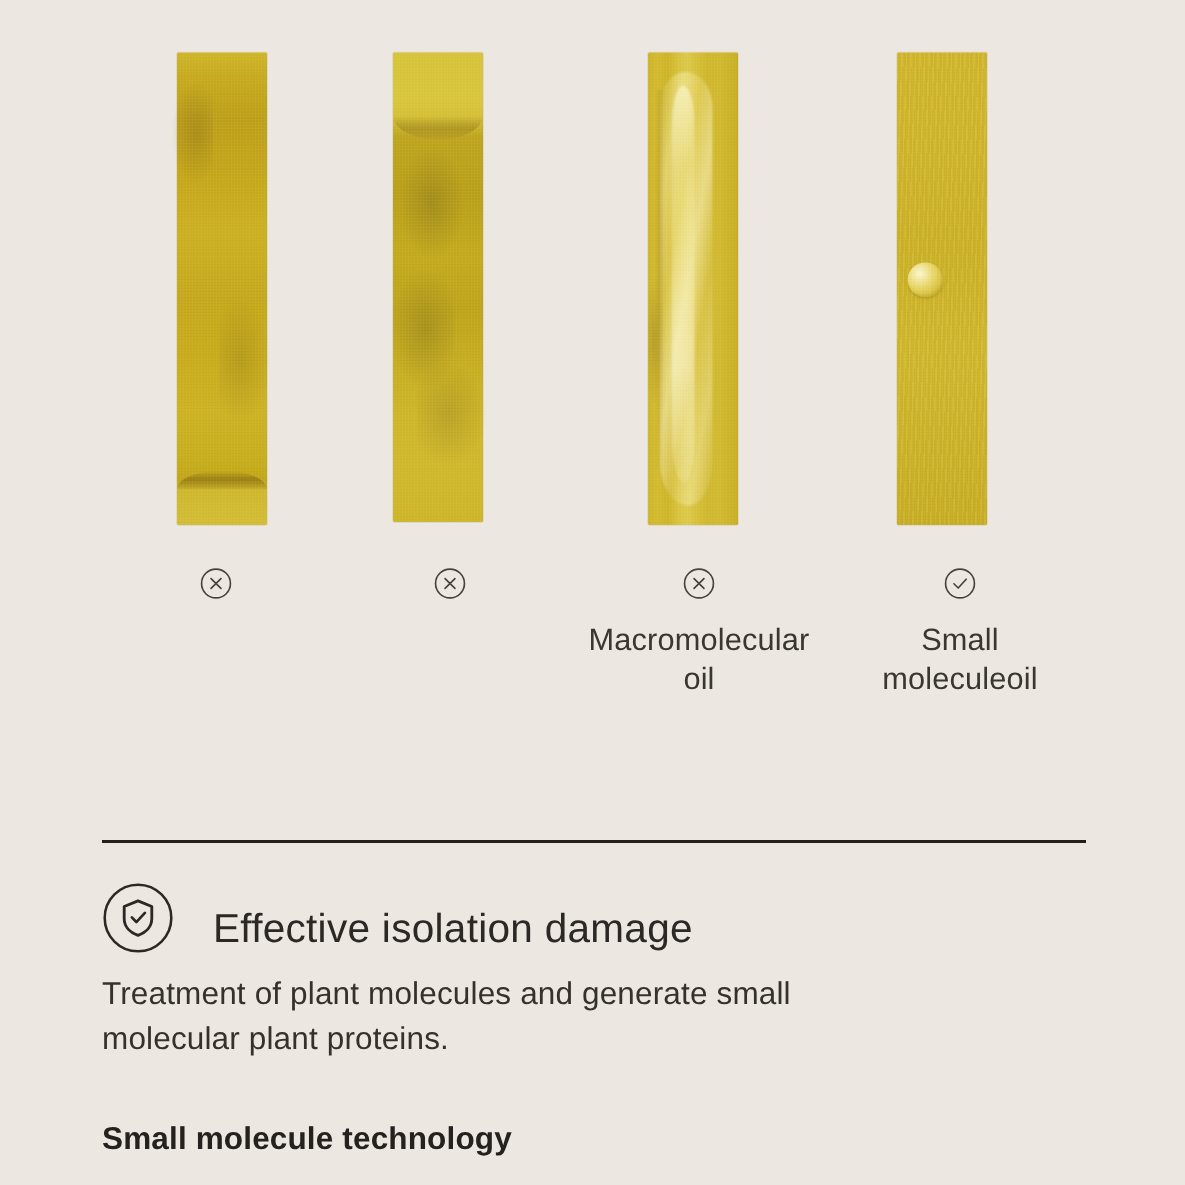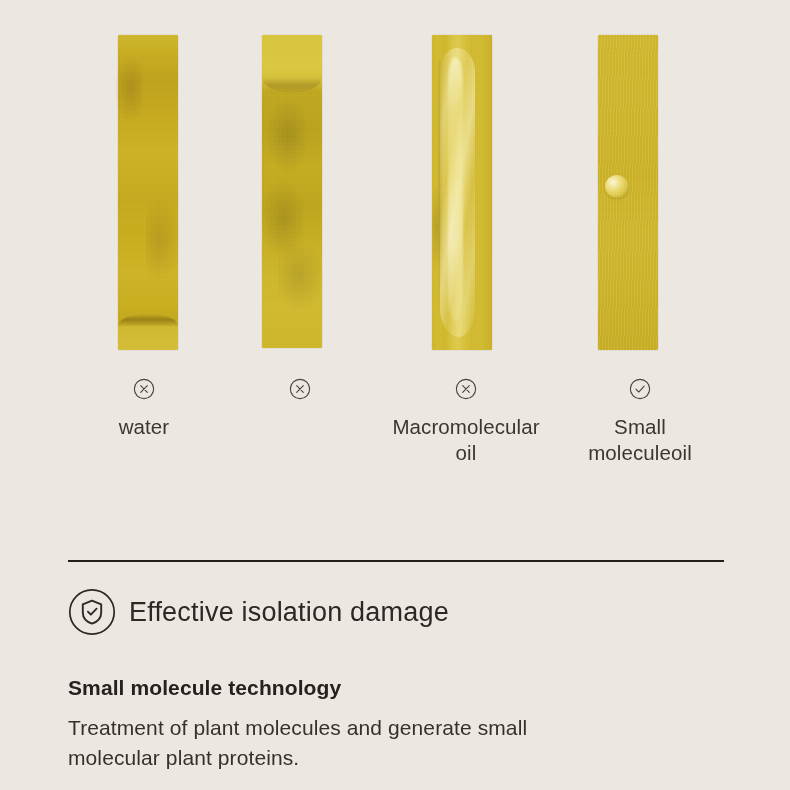--- a/index.html
+++ b/index.html
@@ -275,22 +275,22 @@
 
   
   #feature-block {
     position: absolute;
     left: 68px;
     top: 588px;
     width: 680px;
   }
   #feature-heading-row {
     display: flex;
-    align-items: center;
-    gap: 13px;
+    align-items: flex-end;
+    gap: 26px;
   }
   #shield-badge {
     width: 48px;
     height: 48px;
     flex: 0 0 48px;
   }
   #feature-title {
     font-size: 27px;
     line-height: 34px;
     color: #2b2825;
@@ -350,21 +350,20 @@
 
 </div>
 
 <div id="status-row">
 
   <div class="status-col" style="left:68px; width:152px;">
     <svg class="status-icon" viewBox="0 0 24 24">
       <circle cx="12" cy="12" r="10.5" fill="none" stroke="#46423d" stroke-width="1.2"></circle>
       <path d="M8.4 8.4 L15.6 15.6 M15.6 8.4 L8.4 15.6" fill="none" stroke="#46423d" stroke-width="1.2" stroke-linecap="round"></path>
     </svg>
-    <div class="status-label">water</div>
   </div>
 
   <div class="status-col" style="left:222px; width:156px;">
     <svg class="status-icon" viewBox="0 0 24 24">
       <circle cx="12" cy="12" r="10.5" fill="none" stroke="#46423d" stroke-width="1.2"></circle>
       <path d="M8.4 8.4 L15.6 15.6 M15.6 8.4 L8.4 15.6" fill="none" stroke="#46423d" stroke-width="1.2" stroke-linecap="round"></path>
     </svg>
   </div>
 
   <div class="status-col" style="left:556px; width:168px;">
@@ -394,18 +393,18 @@
   <div id="feature-heading-row">
     <svg id="shield-badge" viewBox="0 0 48 48">
       <circle cx="24" cy="24" r="22.2" fill="none" stroke="#2b2825" stroke-width="1.7"></circle>
       <path d="M24 12.6 L33.2 16.3 L33.2 24.4 C33.2 29.9 29.2 33.8 24 35.6
                C18.8 33.8 14.8 29.9 14.8 24.4 L14.8 16.3 Z" fill="none" stroke="#2b2825" stroke-width="1.9" stroke-linejoin="round"></path>
       <path d="M19.9 23.6 L22.9 26.7 L28.6 20.6" fill="none" stroke="#2b2825" stroke-width="1.8" stroke-linecap="round" stroke-linejoin="round"></path>
     </svg>
     <div id="feature-title">Effective isolation damage</div>
   </div>
 
-  <div id="feature-subtitle">Small molecule technology</div>
-
   <div id="feature-body">Treatment of plant molecules and generate small
 molecular plant proteins.</div>
 
+  <div id="feature-subtitle">Small molecule technology</div>
+
 </div>
 
 </body></html>

